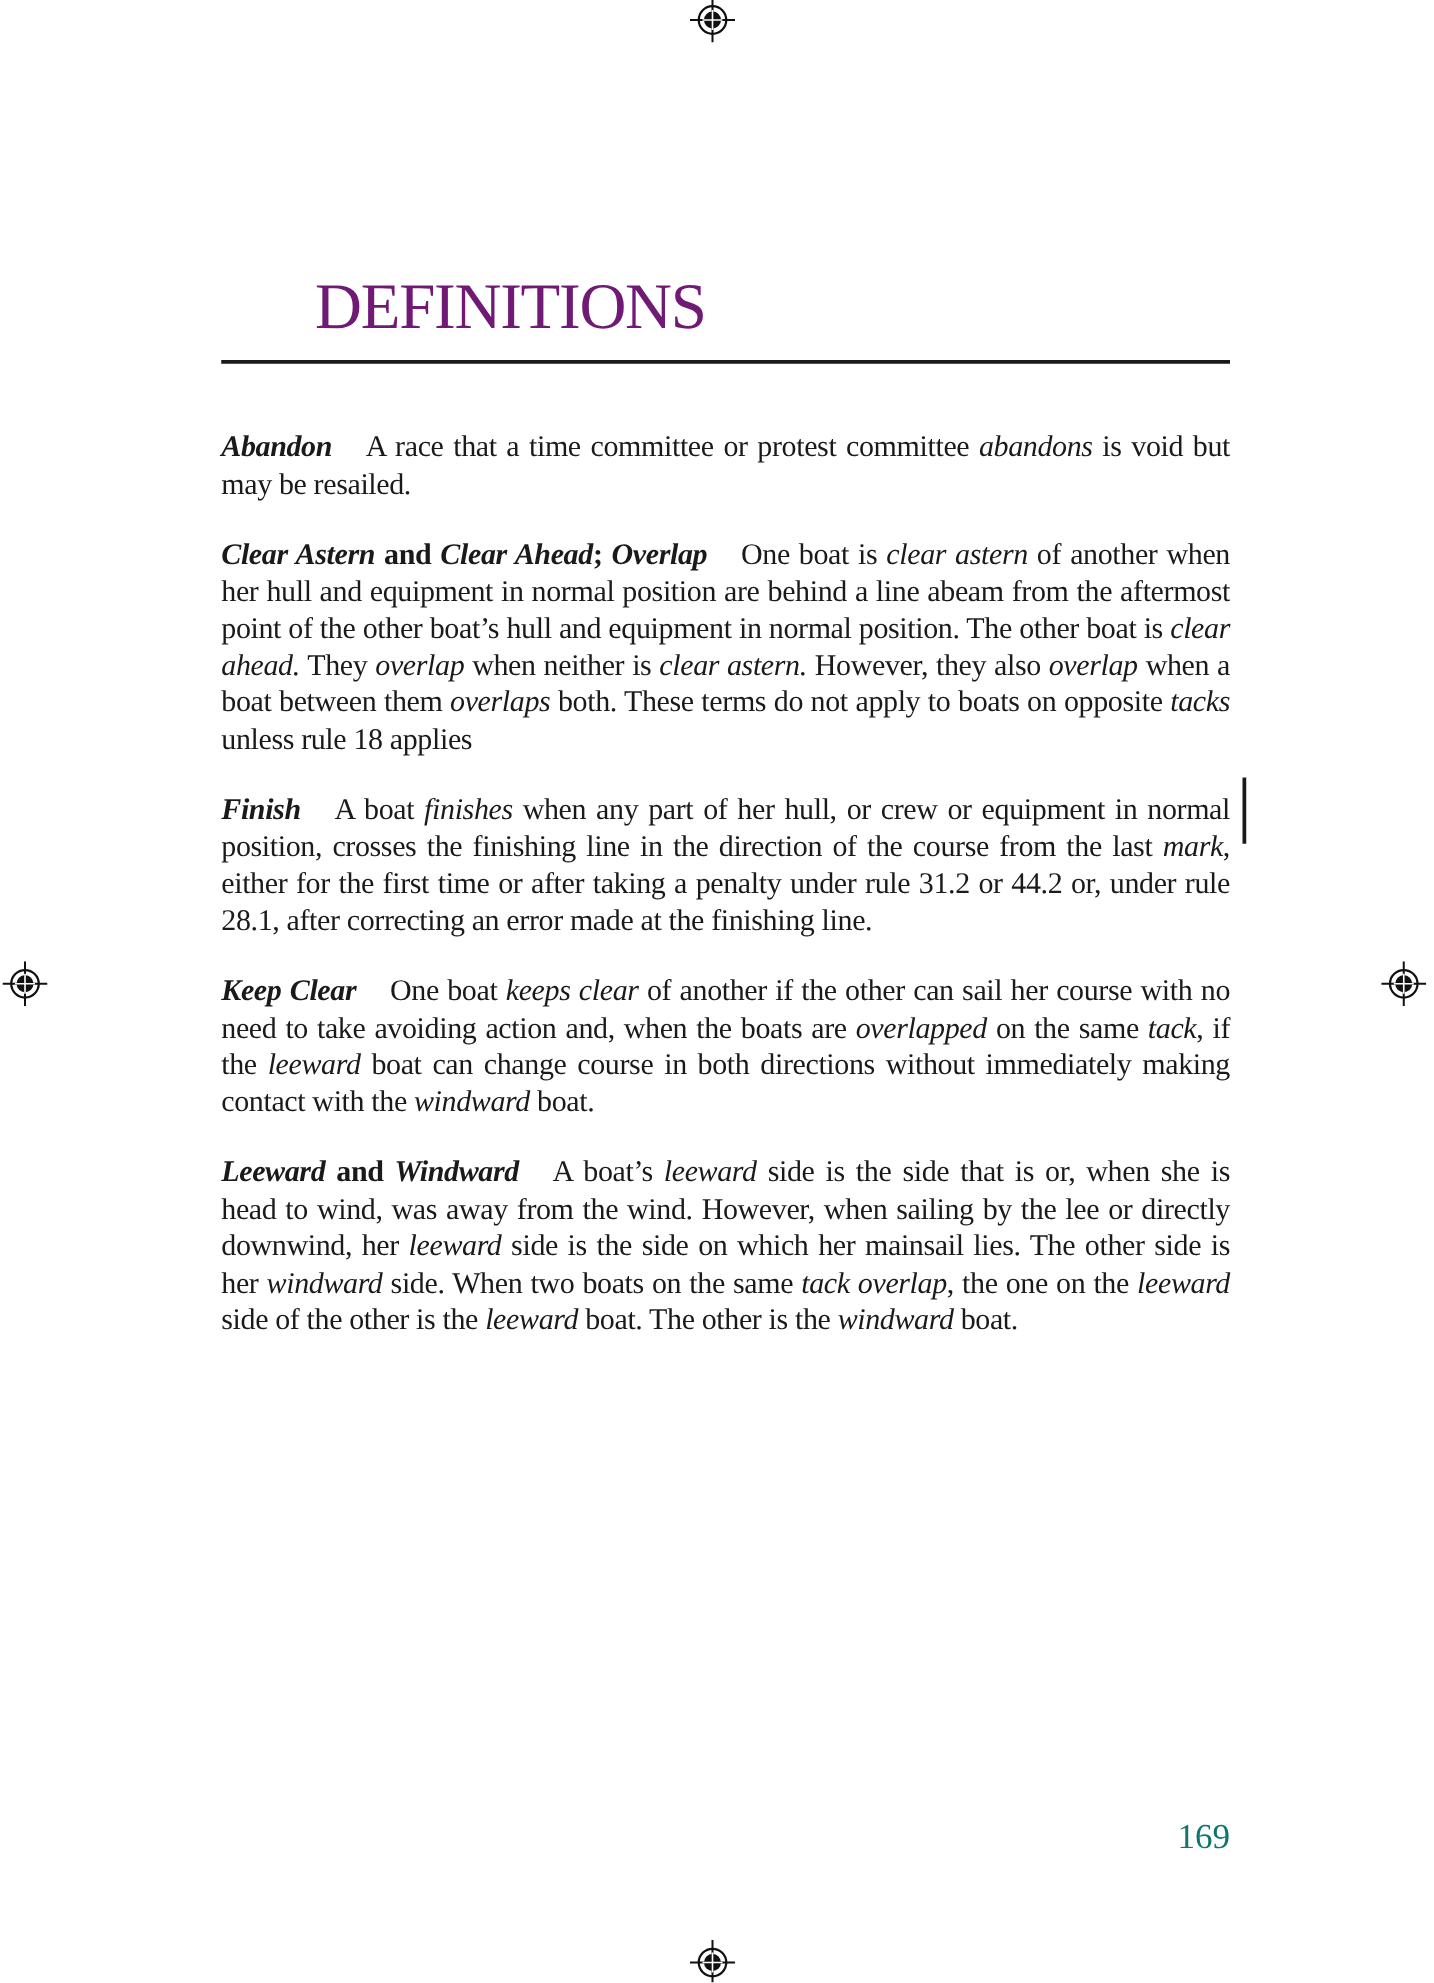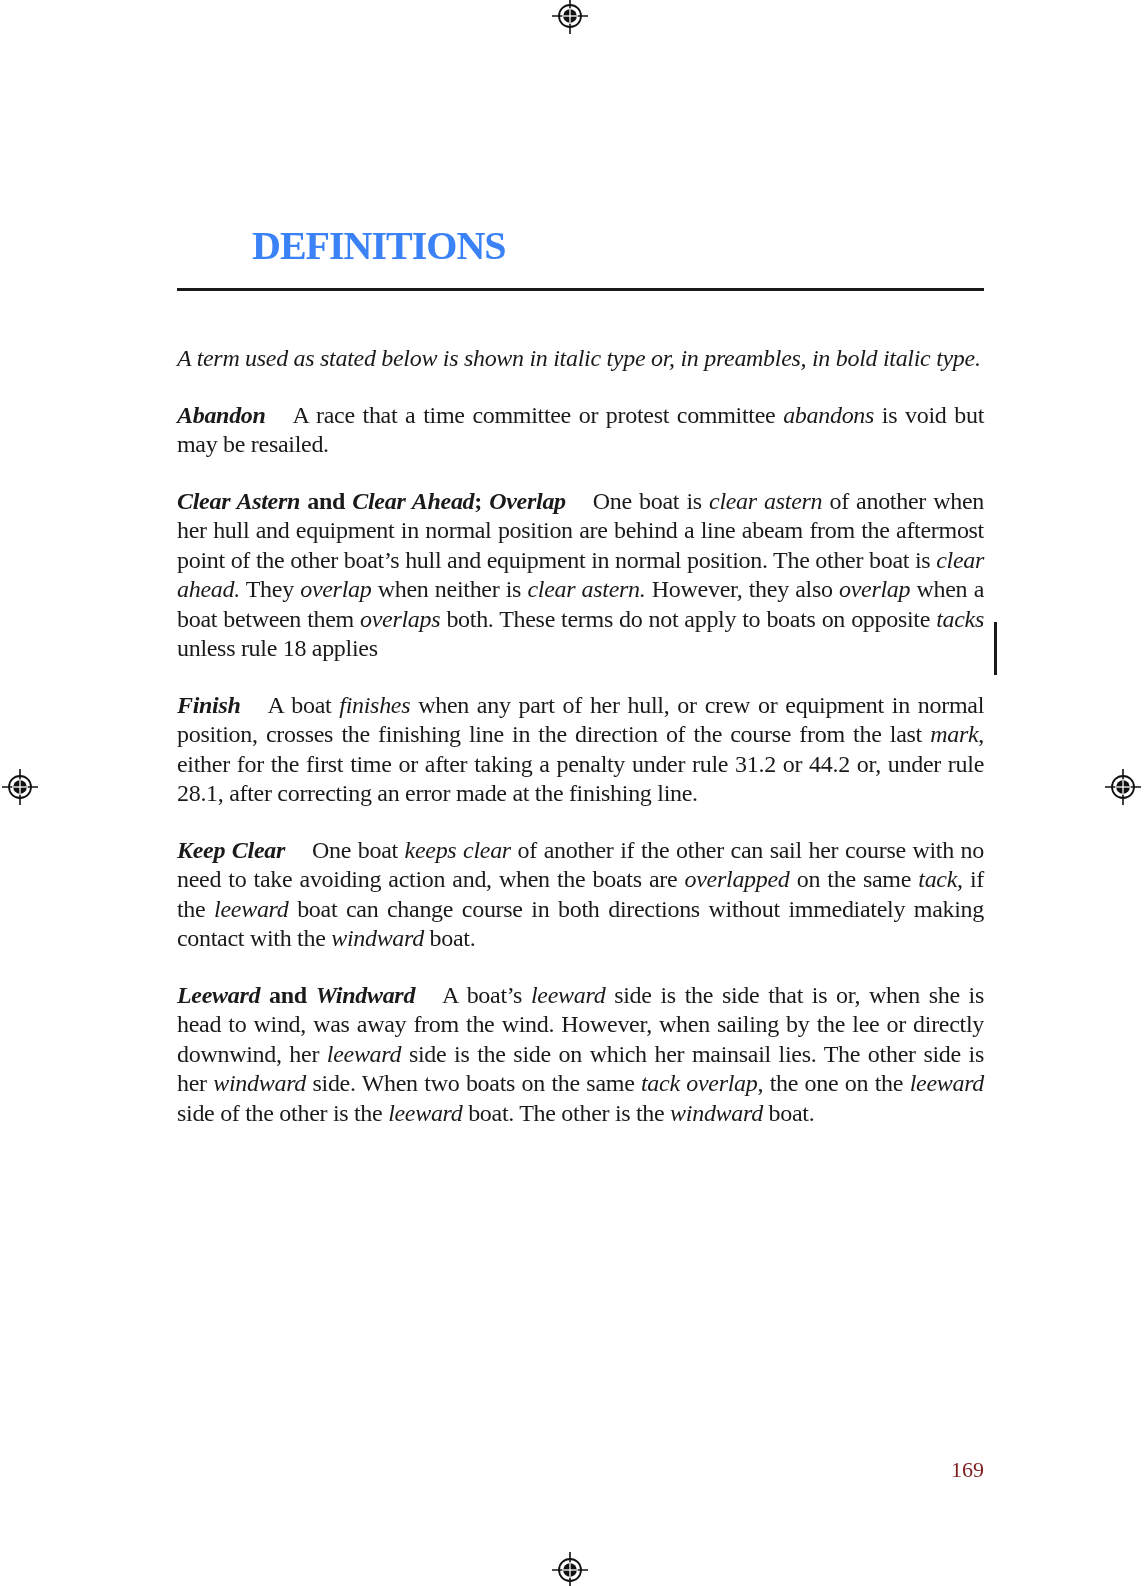--- a/index.html
+++ b/index.html
@@ -10,25 +10,25 @@
     background: #ffffff;
     overflow: hidden;
     color: #1a1a1a;
     font-family: "Liberation Serif", serif;
   }
   .title {
     position: absolute;
     left: 252px;
     top: 222px;
     margin: 0;
-    font-size: 40px;
+    font-size: 52px;
     line-height: 48px;
-    font-weight: 700;
+    font-weight: 400;
     letter-spacing: -1px;
-    color: #3b82f6;
+    color: #701a75;
     white-space: nowrap;
   }
   .title-rule {
     position: absolute;
     left: 177px;
     top: 288px;
     width: 807px;
     height: 3px;
     background: #1a1a1a;
   }
@@ -56,23 +56,23 @@
     width: 3px;
     height: 53px;
     background: #1a1a1a;
   }
   .pagenum {
     position: absolute;
     left: 177px;
     top: 1455px;
     width: 807px;
     text-align: right;
-    font-size: 22px;
+    font-size: 28px;
     line-height: 30px;
-    color: #7f1d1d;
+    color: #0f766e;
     font-family: Liberation Serif, serif;
   }
   .reg { position: absolute; width: 36px; height: 36px; }
   .reg-top    { left: 552px;  top: -2px;   }
   .reg-left   { left: 2px;    top: 769px;  }
   .reg-right  { left: 1105px; top: 769px;  }
   .reg-bottom { left: 552px;  top: 1552px; }
 </style>
 </head>
 <body>
@@ -113,21 +113,20 @@
     <circle cx="18" cy="18" r="6.8" fill="#111"></circle>
     <line x1="10" y1="18" x2="26" y2="18" stroke="#fff" stroke-width="1.3"></line>
     <line x1="18" y1="10" x2="18" y2="26" stroke="#fff" stroke-width="1.3"></line>
   </svg>
 
   <h1 class="title">DEFINITIONS</h1>
 
   <div class="title-rule"></div>
 
   <div class="bodytext">
-      <p class="def-para"><span class="ri">A term used as stated below is shown in italic type or, in preambles, in bold italic type.</span></p>
       <p class="def-para"><span class="rbi">Abandon</span><span class="rg"></span><span class="rn">A race that a time committee or protest committee </span><span class="ri">abandons</span><span class="rn"> is void but may be resailed.</span></p>
       <p class="def-para"><span class="rbi">Clear Astern</span><span class="rb"> and </span><span class="rbi">Clear Ahead</span><span class="rb">; </span><span class="rbi">Overlap</span><span class="rg"></span><span class="rn">One boat is </span><span class="ri">clear astern</span><span class="rn"> of another when her hull and equipment in normal position are behind a line abeam from the aftermost point of the other boat’s hull and equipment in normal position. The other boat is </span><span class="ri">clear ahead.</span><span class="rn"> They </span><span class="ri">overlap</span><span class="rn"> when neither is </span><span class="ri">clear astern.</span><span class="rn"> However, they also </span><span class="ri">overlap</span><span class="rn"> when a boat between them </span><span class="ri">overlaps</span><span class="rn"> both. These terms do not apply to boats on opposite </span><span class="ri">tacks</span><span class="rn"> unless rule 18 applies</span></p>
       <p class="def-para"><span class="rbi">Finish</span><span class="rg"></span><span class="rn">A boat </span><span class="ri">finishes</span><span class="rn"> when any part of her hull, or crew or equipment in normal position, crosses the finishing line in the direction of the course from the last </span><span class="ri">mark</span><span class="rn">, either for the first time or after taking a penalty under rule 31.2 or 44.2 or, under rule 28.1, after correcting an error made at the finishing line.</span></p>
       <p class="def-para"><span class="rbi">Keep Clear</span><span class="rg"></span><span class="rn">One boat </span><span class="ri">keeps clear</span><span class="rn"> of another if the other can sail her course with no need to take avoiding action and, when the boats are </span><span class="ri">overlapped</span><span class="rn"> on the same </span><span class="ri">tack</span><span class="rn">, if the </span><span class="ri">leeward</span><span class="rn"> boat can change course in both directions without immediately making contact with the </span><span class="ri">windward</span><span class="rn"> boat.</span></p>
       <p class="def-para"><span class="rbi">Leeward</span><span class="rb"> and </span><span class="rbi">Windward</span><span class="rg"></span><span class="rn">A boat’s </span><span class="ri">leeward</span><span class="rn"> side is the side that is or, when she is head to wind, was away from the wind. However, when sailing by the lee or directly downwind, her </span><span class="ri">leeward</span><span class="rn"> side is the side on which her mainsail lies. The other side is her </span><span class="ri">windward</span><span class="rn"> side. When two boats on the same </span><span class="ri">tack overlap</span><span class="rn">, the one on the </span><span class="ri">leeward</span><span class="rn"> side of the other is the </span><span class="ri">leeward</span><span class="rn"> boat. The other is the </span><span class="ri">windward</span><span class="rn"> boat.</span></p>
     </div>
 
   <div class="change-bar"></div>
 
   <div class="pagenum">169</div>

